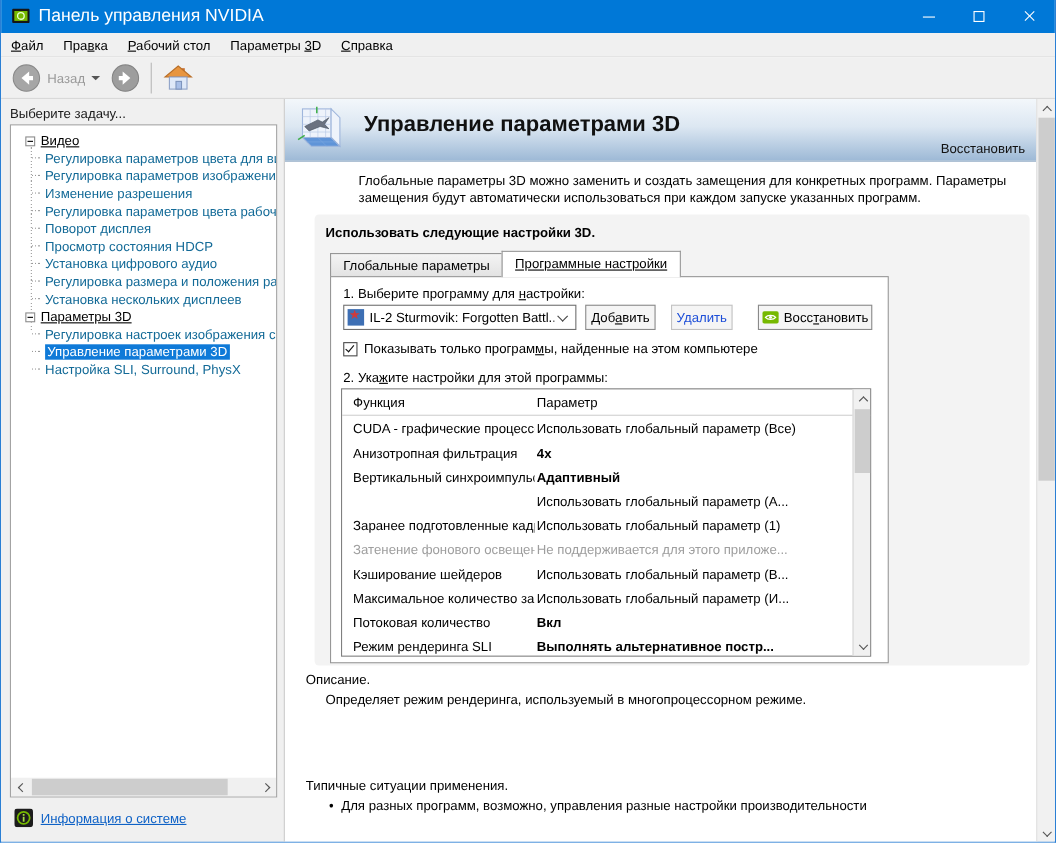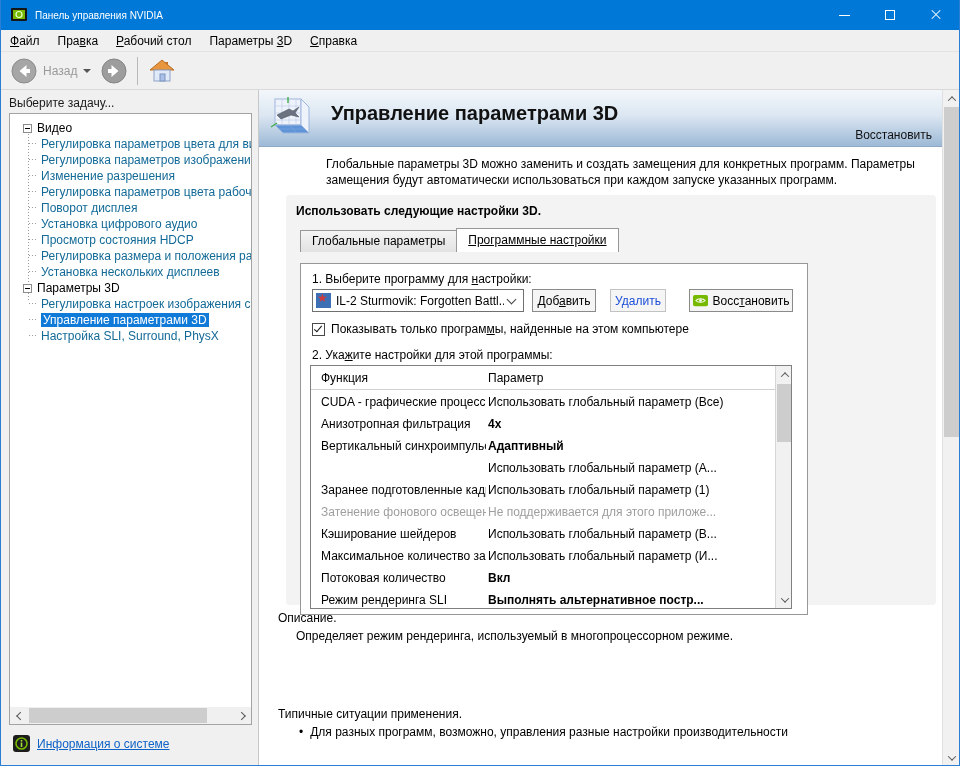--- a/index.html
+++ b/index.html
@@ -3,21 +3,21 @@
 <meta charset="utf-8">
 <style>
   * { margin:0; padding:0; box-sizing:border-box; }
   html,body { width:960px; height:766px; }
   body { font-family:"Liberation Sans","DejaVu Sans",sans-serif; font-size:12px; color:#000; background:#fff; }
   .window { position:relative; width:960px; height:766px; border:1px solid #2a7fd4; border-top:none; overflow:hidden; background:#fff; }
 
   
   .titlebar { position:absolute; left:0; top:0; width:100%; height:30px; background:#0078d7; display:flex; align-items:center; color:#fff; }
   .app-icon { width:16px; height:16px; margin:0 8px 0 10px; display:inline-block; }
-  .titlebar .title { font-size:10px; }
+  .titlebar .title { font-size:16px; }
   .win-controls { position:absolute; right:0; top:0; height:30px; display:flex; }
   .wc { width:46px; height:30px; display:flex; align-items:center; justify-content:center; position:relative; cursor:pointer; }
   .min-glyph { width:11px; height:1px; background:#fff; display:block; }
   .max-glyph { width:10px; height:10px; border:1px solid #fff; display:block; }
   .x-wrap { position:relative; width:12px; height:12px; }
   .x1,.x2 { position:absolute; left:0; top:5px; width:12px; height:1px; background:#fff; }
   .x1 { transform:rotate(45deg); } .x2 { transform:rotate(-45deg); }
 
   
   .menubar { position:absolute; left:0; top:30px; width:100%; height:22px; background:#f0f0f0; display:flex; align-items:center; border-bottom:1px solid #e3e3e3; }
@@ -33,21 +33,21 @@
   .tb-sep { width:1px; height:28px; background:#b9b9b9; margin:0 10px; }
   .home-btn { width:28px; height:28px; }
 
   
   .sidebar { position:absolute; left:0; top:90px; width:258px; height:676px; background:#f0f0f0; border-right:1px solid #c8c8c8; }
   .task-label { padding:6px 0 0 8px; color:#1a1a1a; }
   .tree-box { position:absolute; left:8px; top:23px; width:243px; height:612px; background:#fff; border:1px solid #a3a3a3; overflow:hidden; }
   .tree-inner { position:relative; padding:6px 0 0 0; height:593px; overflow:hidden; }
   .tree-inner::before { content:""; position:absolute; left:18px; top:14px; height:172px; width:1px;
       background:repeating-linear-gradient(to bottom,#9a9a9a 0 1px,transparent 1px 3px); }
-  .cat { height:16px; line-height:16px; padding-left:13px; white-space:nowrap; position:relative; z-index:1; }
+  .cat { height:16px; line-height:16px; padding-left:13px; white-space:nowrap; position:relative; z-index:1;text-decoration:underline; }
   .expander { display:inline-block; width:9px; height:9px; border:1px solid #8c8c8c; background:#fff center/5px 1px no-repeat linear-gradient(#000,#000); vertical-align:-1px; margin-right:5px; }
   .leaf { height:16px; line-height:16px; padding-left:19px; white-space:nowrap; overflow:hidden; position:relative; z-index:1; }
   .leaf::before { content:""; display:inline-block; width:9px; height:1px; margin-right:3px; vertical-align:4px;
       background:repeating-linear-gradient(to right,#9a9a9a 0 1px,transparent 1px 3px); }
   .leaf-text { color:#136a97; cursor:pointer; }
   .leaf.selected .leaf-text { background:#0f7ad8; color:#fff; padding:0 2px; }
   .tree-hscroll { position:absolute; left:0; bottom:0; width:241px; height:17px; background:#f0f0f0; display:flex; align-items:center; }
   .hthumb { position:absolute; left:19px; top:1px; width:178px; height:15px; background:#cdcdcd; }
   .sb-arrow { width:17px; height:17px; display:flex; align-items:center; justify-content:center; flex:none; }
   .info-row { position:absolute; left:12px; top:645px; display:flex; align-items:center; gap:7px; }
@@ -60,21 +60,21 @@
   .hdr-icon { position:absolute; left:10px; top:5px; width:46px; height:46px; }
   .page-title { position:absolute; left:72px; top:12px; font-size:20px; font-weight:bold; color:#111; }
   .restore-top { position:absolute; right:10px; bottom:4px; font-size:12px; color:#111; cursor:pointer; }
   .intro { position:absolute; left:67px; top:66px; width:606px; line-height:16px; }
 
   .gray-box { position:absolute; left:27px; top:105px; width:650px; height:410px; background:#f3f3f3; border-radius:4px; }
   .section-title { position:absolute; left:10px; top:9px; font-weight:bold; }
   .tabs { position:absolute; left:14px; top:33px; height:24px; display:flex; align-items:flex-end; }
   .tab { height:22px; line-height:21px; padding:0 11px; background:linear-gradient(#f4f4f4,#e2e2e2); border:1px solid #979797; border-bottom:none; cursor:pointer; }
   .tab.active { height:24px; line-height:23px; background:#fff; position:relative; z-index:2; margin-left:-1px;text-decoration:underline; }
-  .pane { position:absolute; left:14px; top:68px; width:508px; height:352px; background:#fff; border:1px solid #979797; z-index:1; }
+  .pane { position:absolute; left:14px; top:56px; width:508px; height:352px; background:#fff; border:1px solid #979797; z-index:1; }
 
   .step1 { position:absolute; left:11px; top:8px; }
   .step1 u, .step2 u, .cb-label u, .btn u { text-decoration:underline; }
   .combo { position:absolute; left:11px; top:25px; width:212px; height:23px; border:1px solid #707070; background:#fff; display:flex; align-items:center; cursor:pointer; }
   .game-icon { width:15px; height:15px; background:#3d6fb4; margin:0 5px 0 3px; position:relative; flex:none; }
   .game-icon::before { content:"★"; position:absolute; left:1px; top:-2px; font-size:12px; color:#d03a3a; }
   .combo-text { flex:1; white-space:nowrap; overflow:hidden; }
   .combo-chev { width:7px; height:7px; border-right:1.4px solid #444; border-bottom:1.4px solid #444; transform:rotate(45deg); margin:-3px 8px 0 4px; flex:none; }
 
   .btn { position:absolute; top:25px; height:23px; background:#f5f5f5; border:1px solid #8a8a8a; display:flex; align-items:center; justify-content:center; cursor:pointer; font-size:12px; }
@@ -188,22 +188,22 @@
     <div class="task-label">Выберите задачу...</div>
     <div class="tree-box">
       <div class="tree-inner">
         <div class="cat"><span class="expander"></span><span>Видео</span></div>
         <div class="leaf"><span class="leaf-text">Регулировка параметров цвета для видео</span></div>
         <div class="leaf"><span class="leaf-text">Регулировка параметров изображения для видео</span></div>
 
         <div class="leaf"><span class="leaf-text">Изменение разрешения</span></div>
         <div class="leaf"><span class="leaf-text">Регулировка параметров цвета рабочего стола</span></div>
         <div class="leaf"><span class="leaf-text">Поворот дисплея</span></div>
+        <div class="leaf"><span class="leaf-text">Просмотр состояния HDCP</span></div>
         <div class="leaf"><span class="leaf-text">Установка цифрового аудио</span></div>
-        <div class="leaf"><span class="leaf-text">Просмотр состояния HDCP</span></div>
         <div class="leaf"><span class="leaf-text">Регулировка размера и положения рабочего стола</span></div>
         <div class="leaf"><span class="leaf-text">Установка нескольких дисплеев</span></div>
 
         <div class="cat"><span class="expander"></span><span>Параметры 3D</span></div>
         <div class="leaf"><span class="leaf-text">Регулировка настроек изображения с просмотром</span></div>
         <div class="leaf selected"><span class="leaf-text">Управление параметрами 3D</span></div>
         <div class="leaf"><span class="leaf-text">Настройка SLI, Surround, PhysX</span></div>
       </div>
       <div class="tree-hscroll">
         <span class="sb-arrow">

